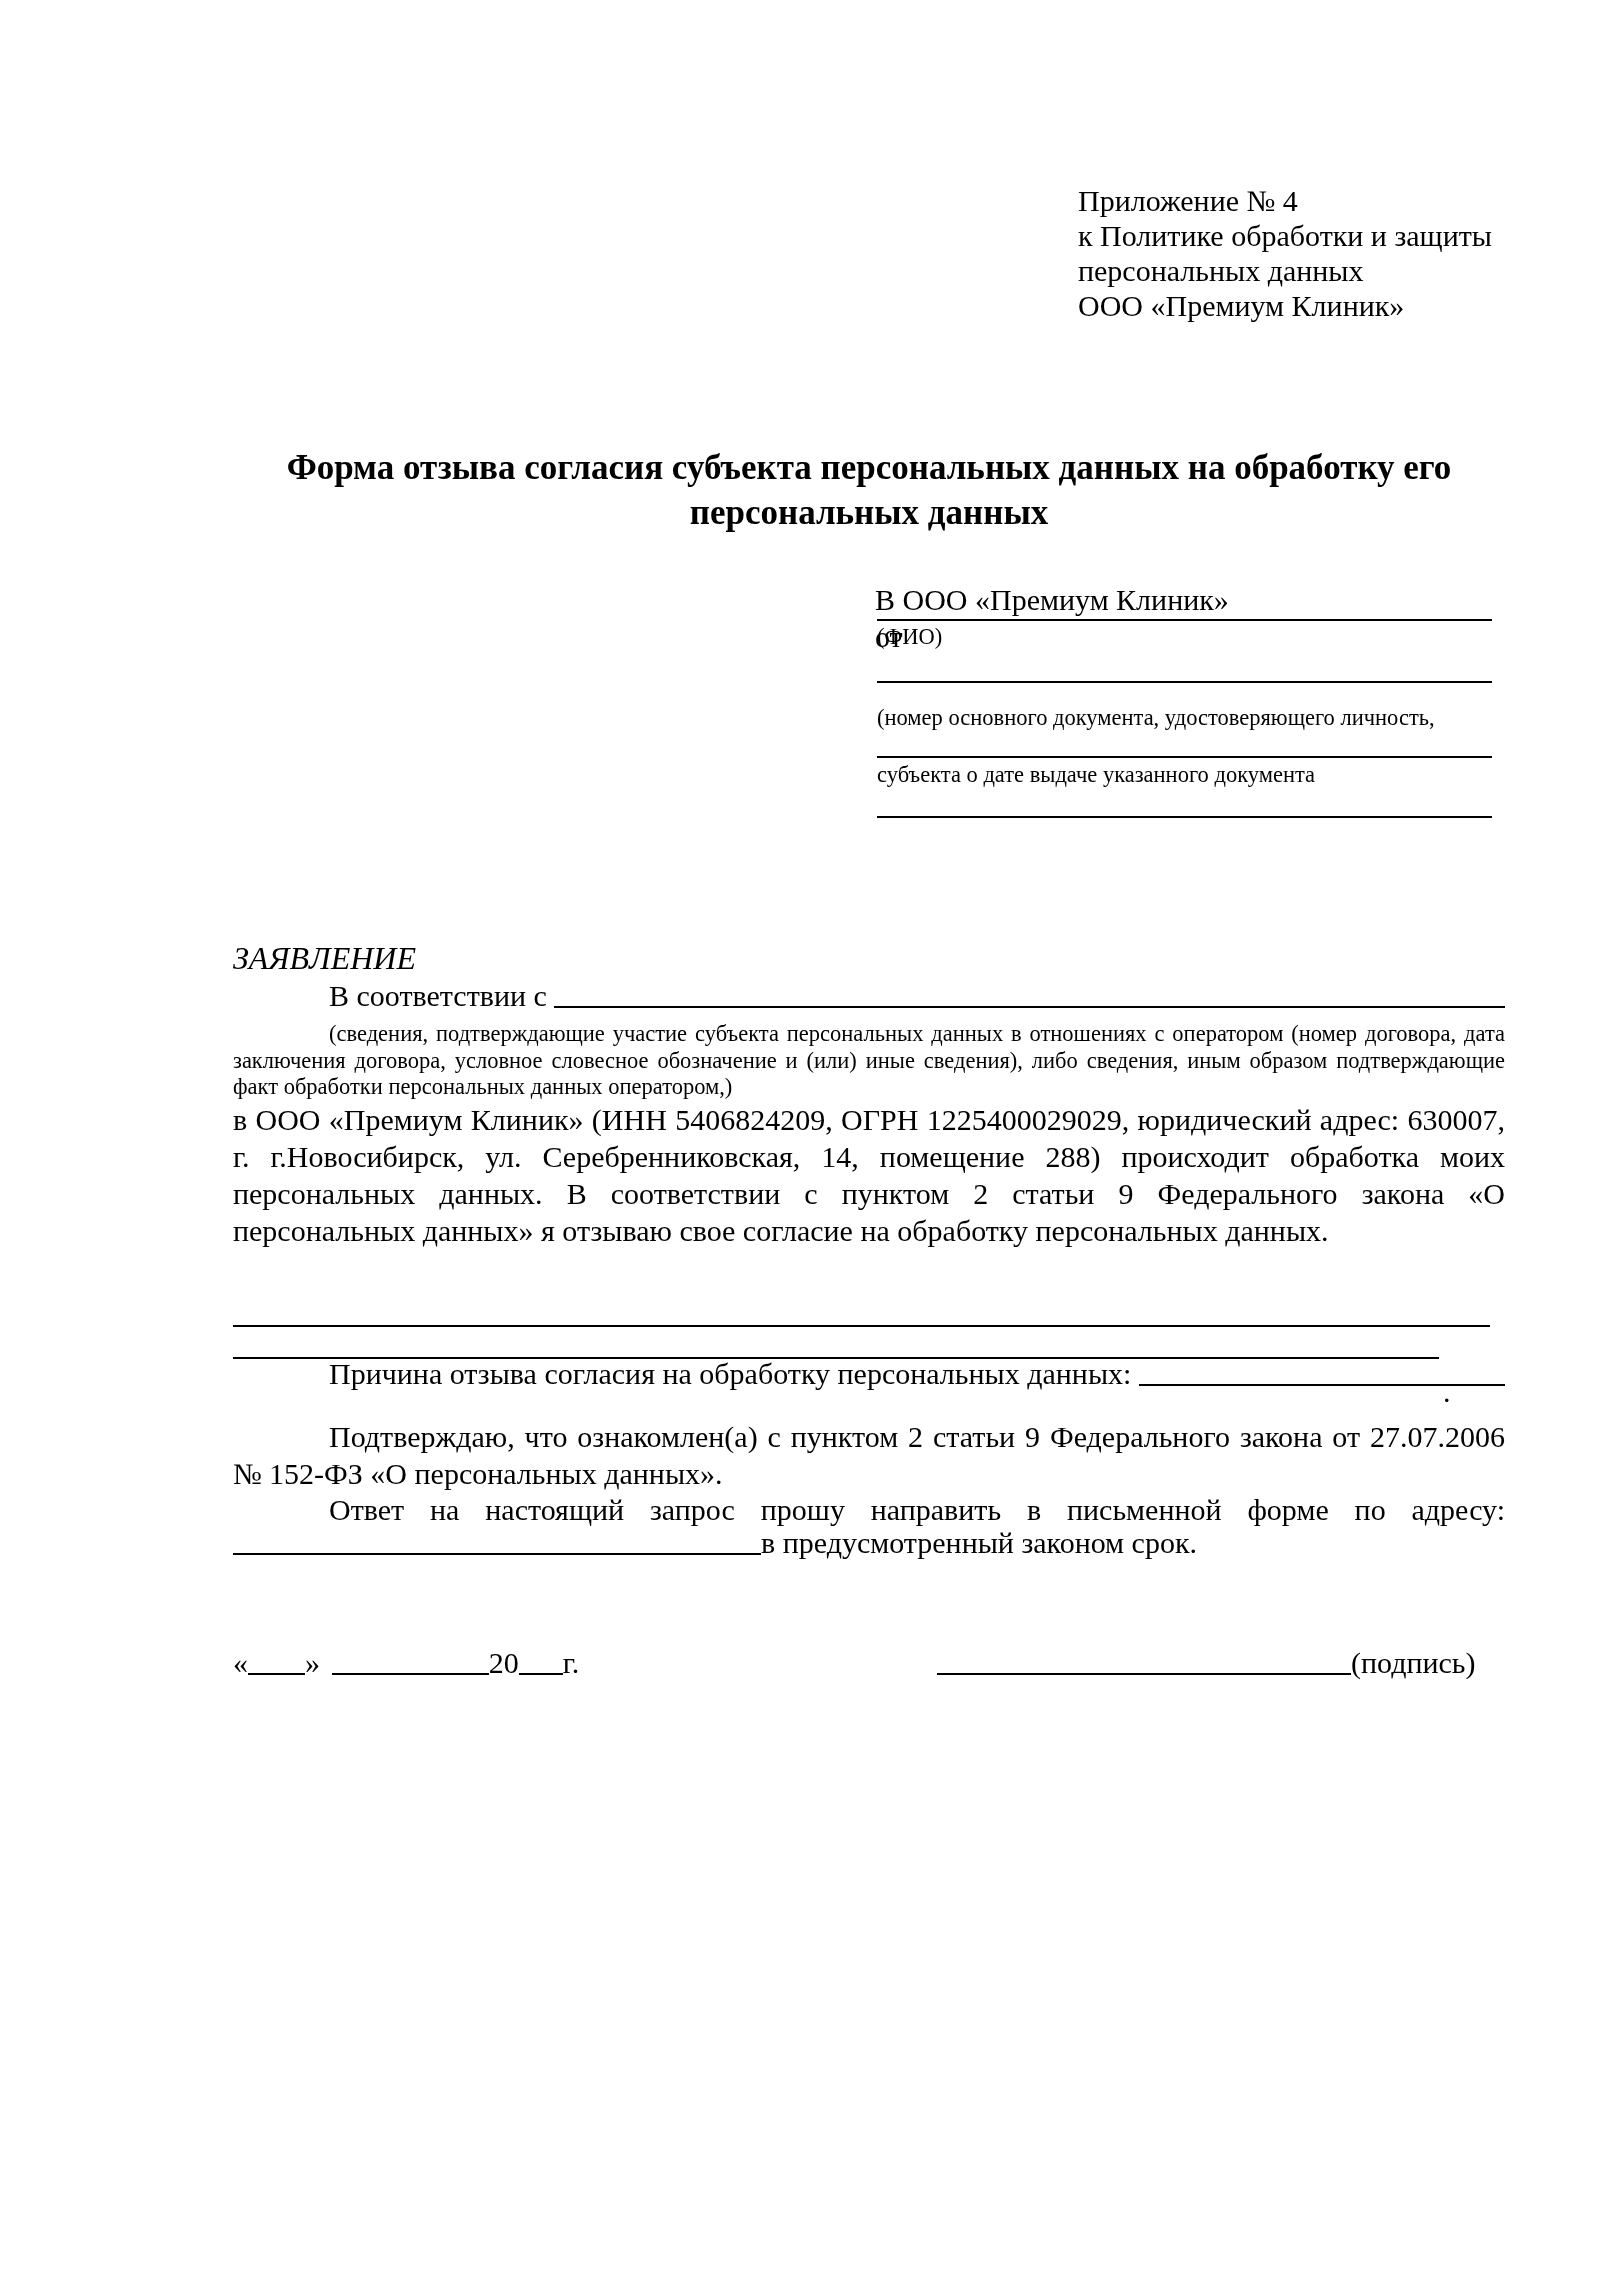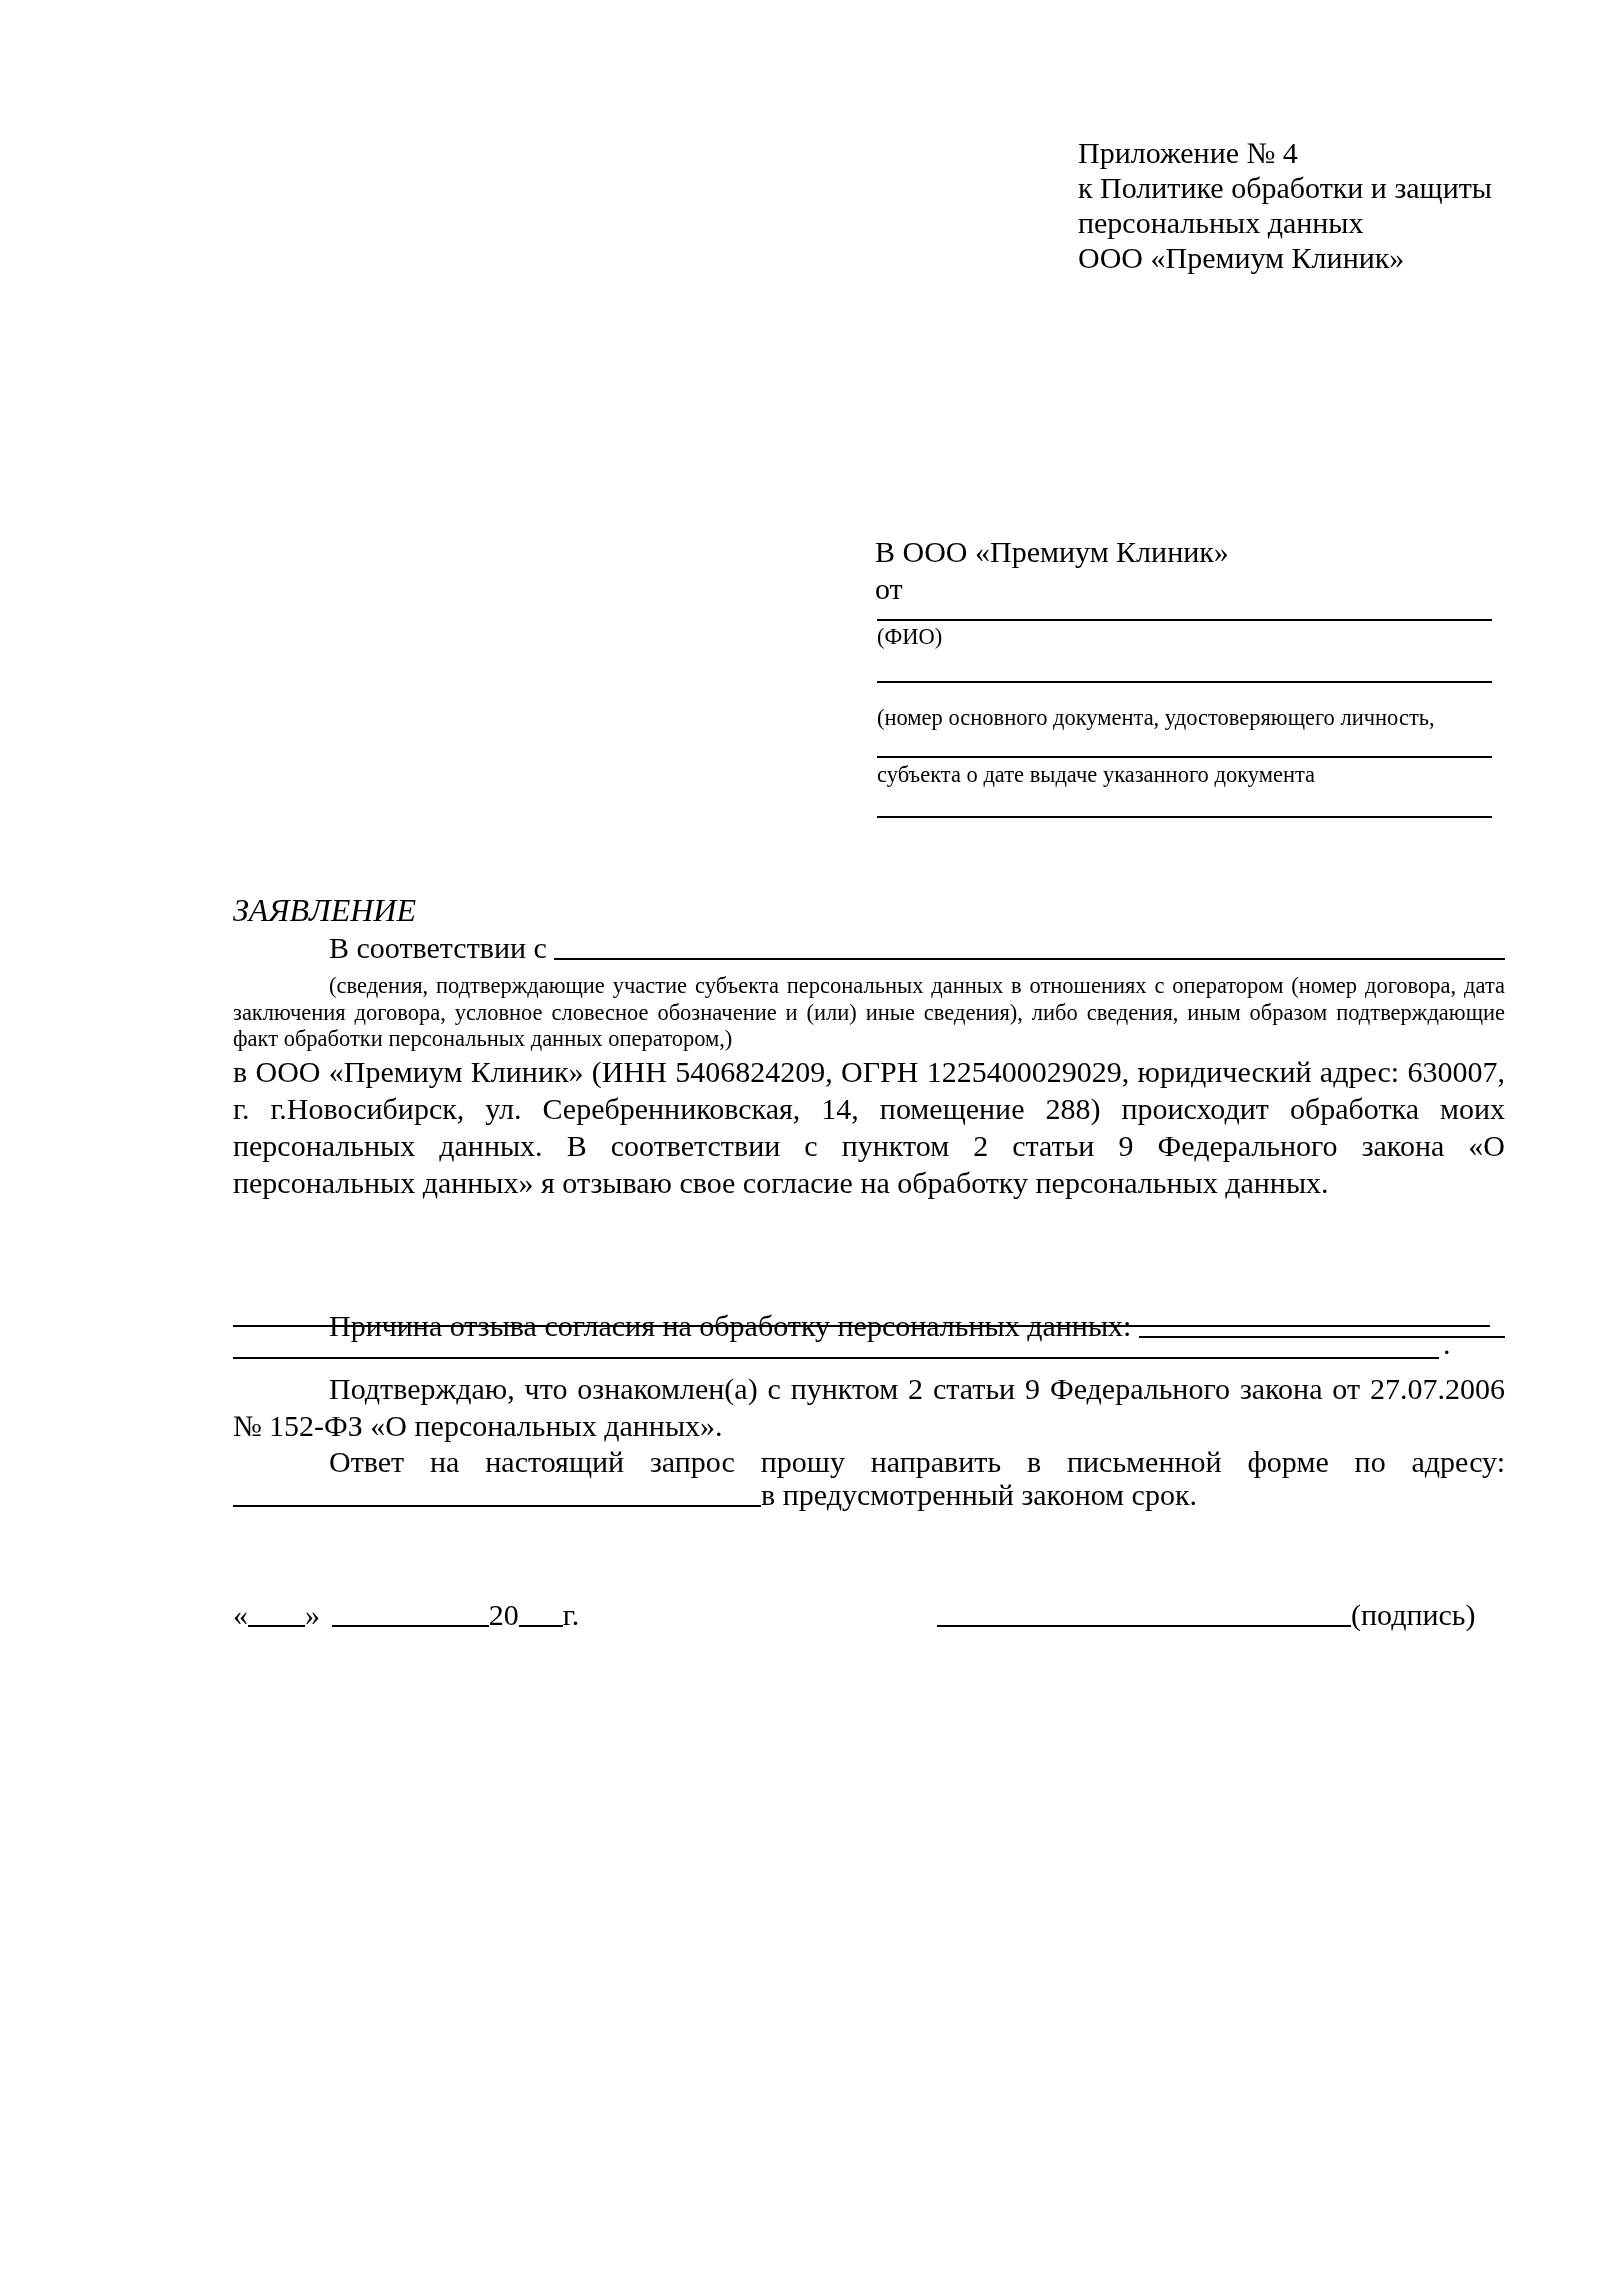--- a/index.html
+++ b/index.html
@@ -7,21 +7,21 @@
     position: relative;
     width: 1621px;
     height: 2293px;
     background: #ffffff;
     color: #000000;
     font-family: "Liberation Serif", "DejaVu Serif", serif;
     font-size: 30px;
     line-height: 37px;
     overflow: hidden;
   }
-  .abs { position: absolute; }
+  .abs { position: absolute; margin-top: 48px; }
   .appendix { left: 1078px; top: 135px; width: 461px; line-height: 35px; }
   .doc-title {
     left: 233px; top: 397px; width: 1272px;
     font-weight: bold; font-size: 35px; line-height: 45px;
     text-align: center;
   }
   .recipient-to { left: 875px; top: 533px; width: 627px; }
   .recipient-from { left: 875px; top: 570px; width: 627px; }
   .fieldline {
     position: absolute; left: 877px; width: 615px;
@@ -85,20 +85,21 @@
 
 <div class="page">
 
   <div class="abs appendix">
     <div>Приложение № 4</div>
     <div>к Политике обработки и защиты</div>
     <div>персональных данных</div>
     <div>ООО «Премиум Клиник»</div>
   </div>
 
+  <div class="abs doc-title">Форма отзыва согласия субъекта персональных данных на обработку его персональных данных</div>
 
   <div class="abs recipient-to">В ООО «Премиум Клиник»</div>
   <div class="abs recipient-from">от</div>
 
   <div class="fieldline" style="top:619px;"></div>
   <div class="fieldcap" style="top:624px;">(ФИО)</div>
 
   <div class="fieldline" style="top:681px;"></div>
   <div class="fieldcap" style="top:687px;margin-top:18px;">(номер основного документа, удостоверяющего личность,</div>
 

